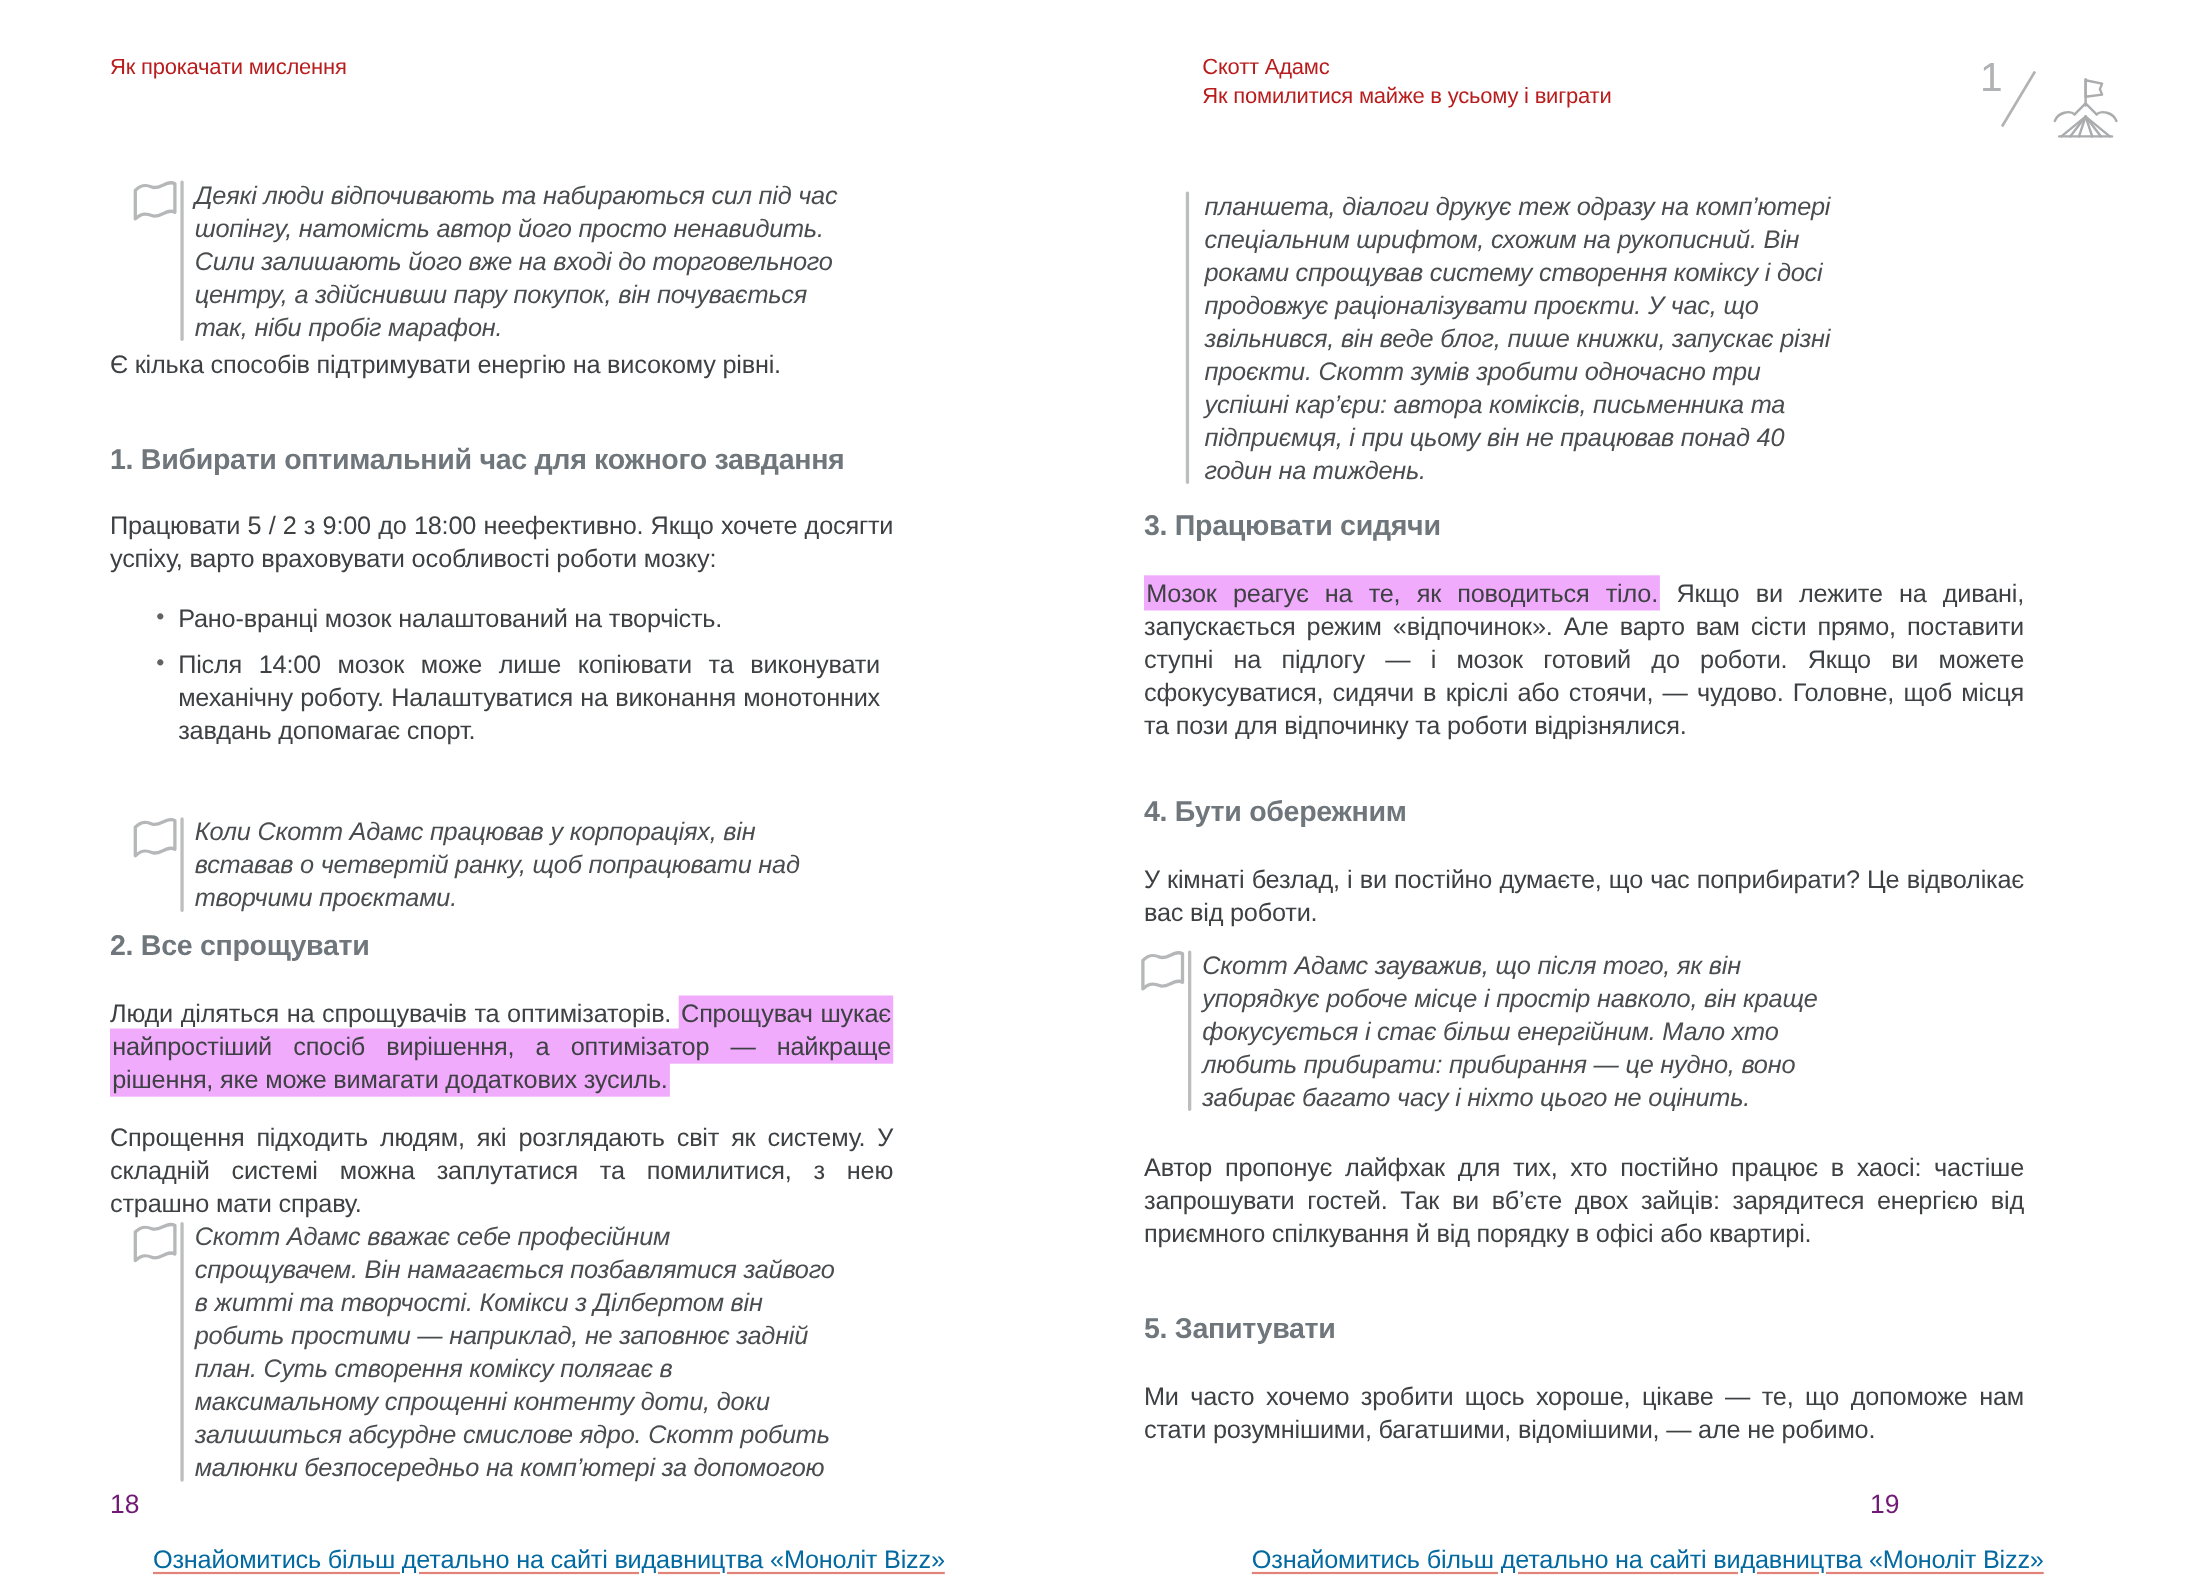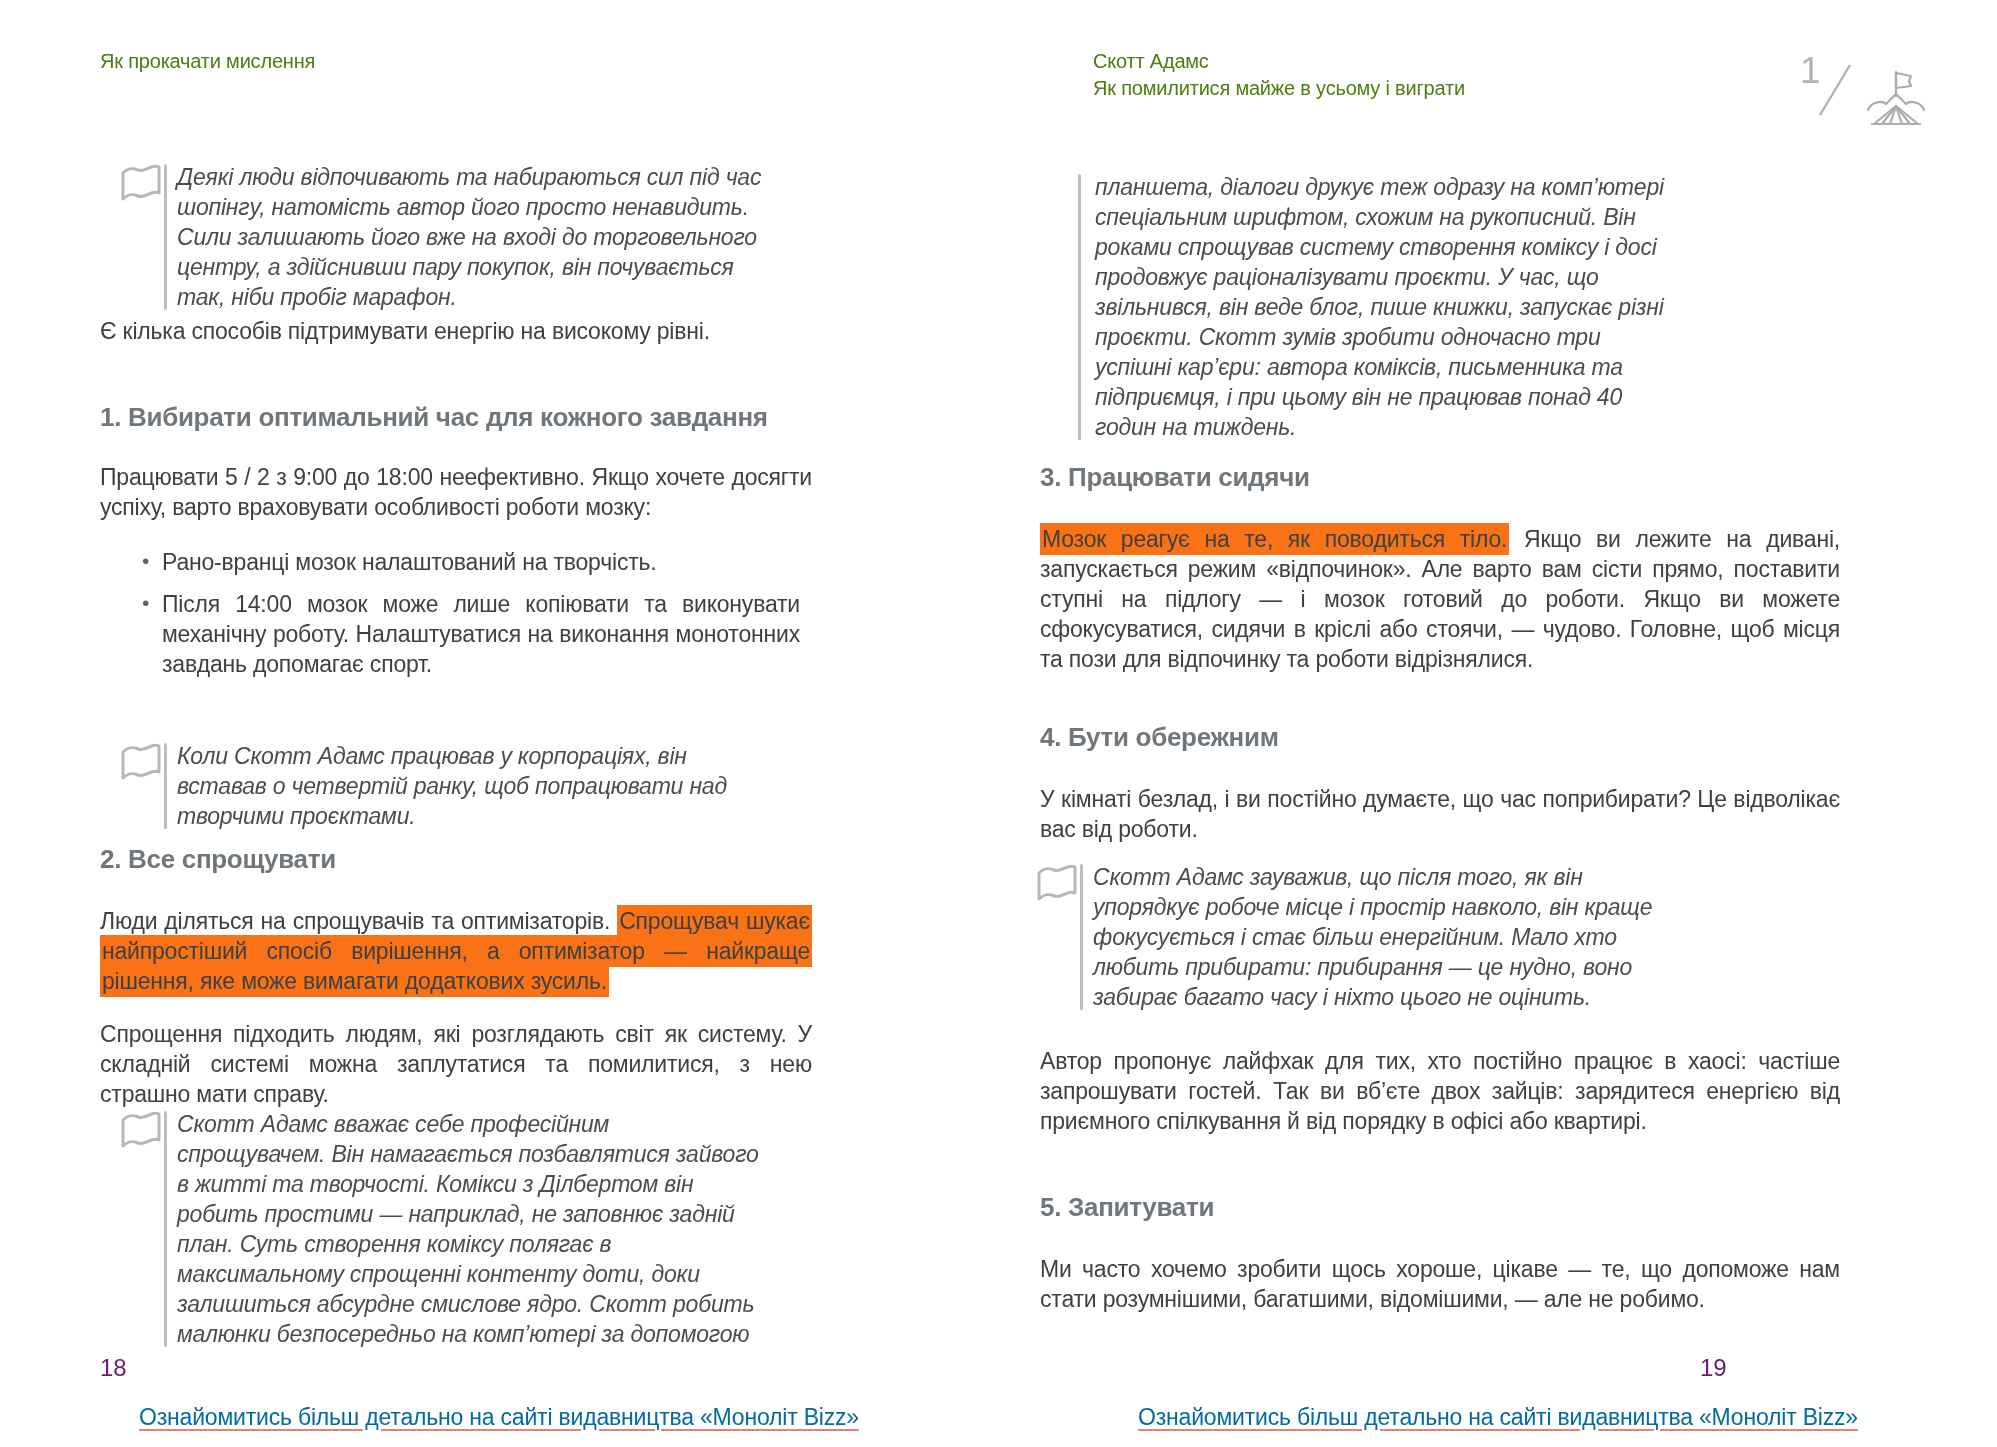--- a/index.html
+++ b/index.html
@@ -7,21 +7,21 @@
   body {
     width:1997px; height:1447px;
     position:relative; overflow:hidden;
     font-family:"Liberation Sans", sans-serif;
     color:#3e4143;
   }
   .abs { position:absolute; }
 
   
   .running-head {
-    font-size:20px; line-height:27px; color:#4d7c0f; letter-spacing:-0.2px;
+    font-size:20px; line-height:27px; color:#b91c1c; letter-spacing:-0.2px;
   }
 
   
   .indicator { width:150px; height:84px; }
   .indicator .num {
     position:absolute; left:0; top:0;
     font-size:37px; line-height:37px; color:#b0b2b3; font-weight:400;
   }
   .indicator .slash { position:absolute; left:16px; top:10px; }
   .indicator .mount { position:absolute; left:54px; top:16px; }
@@ -43,21 +43,21 @@
     position:absolute; top:2px; bottom:2px; width:3px;
     background:#bcbdbe; border-radius:2px;
   }
   .quote .flag { position:absolute; left:0; top:0; }
   .quote-text {
     font-style:italic; font-size:23px; line-height:30px;
     letter-spacing:-0.2px; color:#4a4d4f;
   }
 
   .hl {
-    background:#f97316;
+    background:#f0abfc;
     padding:3px 2px;
     -webkit-box-decoration-break:clone; box-decoration-break:clone;
   }
 
   
   .bullet-item { position:relative; padding-left:22px; }
   .bullet-item + .bullet-item { margin-top:12px; }
   .bullet-item .bullet-marker {
     position:absolute; left:2px; top:-1px; color:#606263; font-size:21px;
   }

